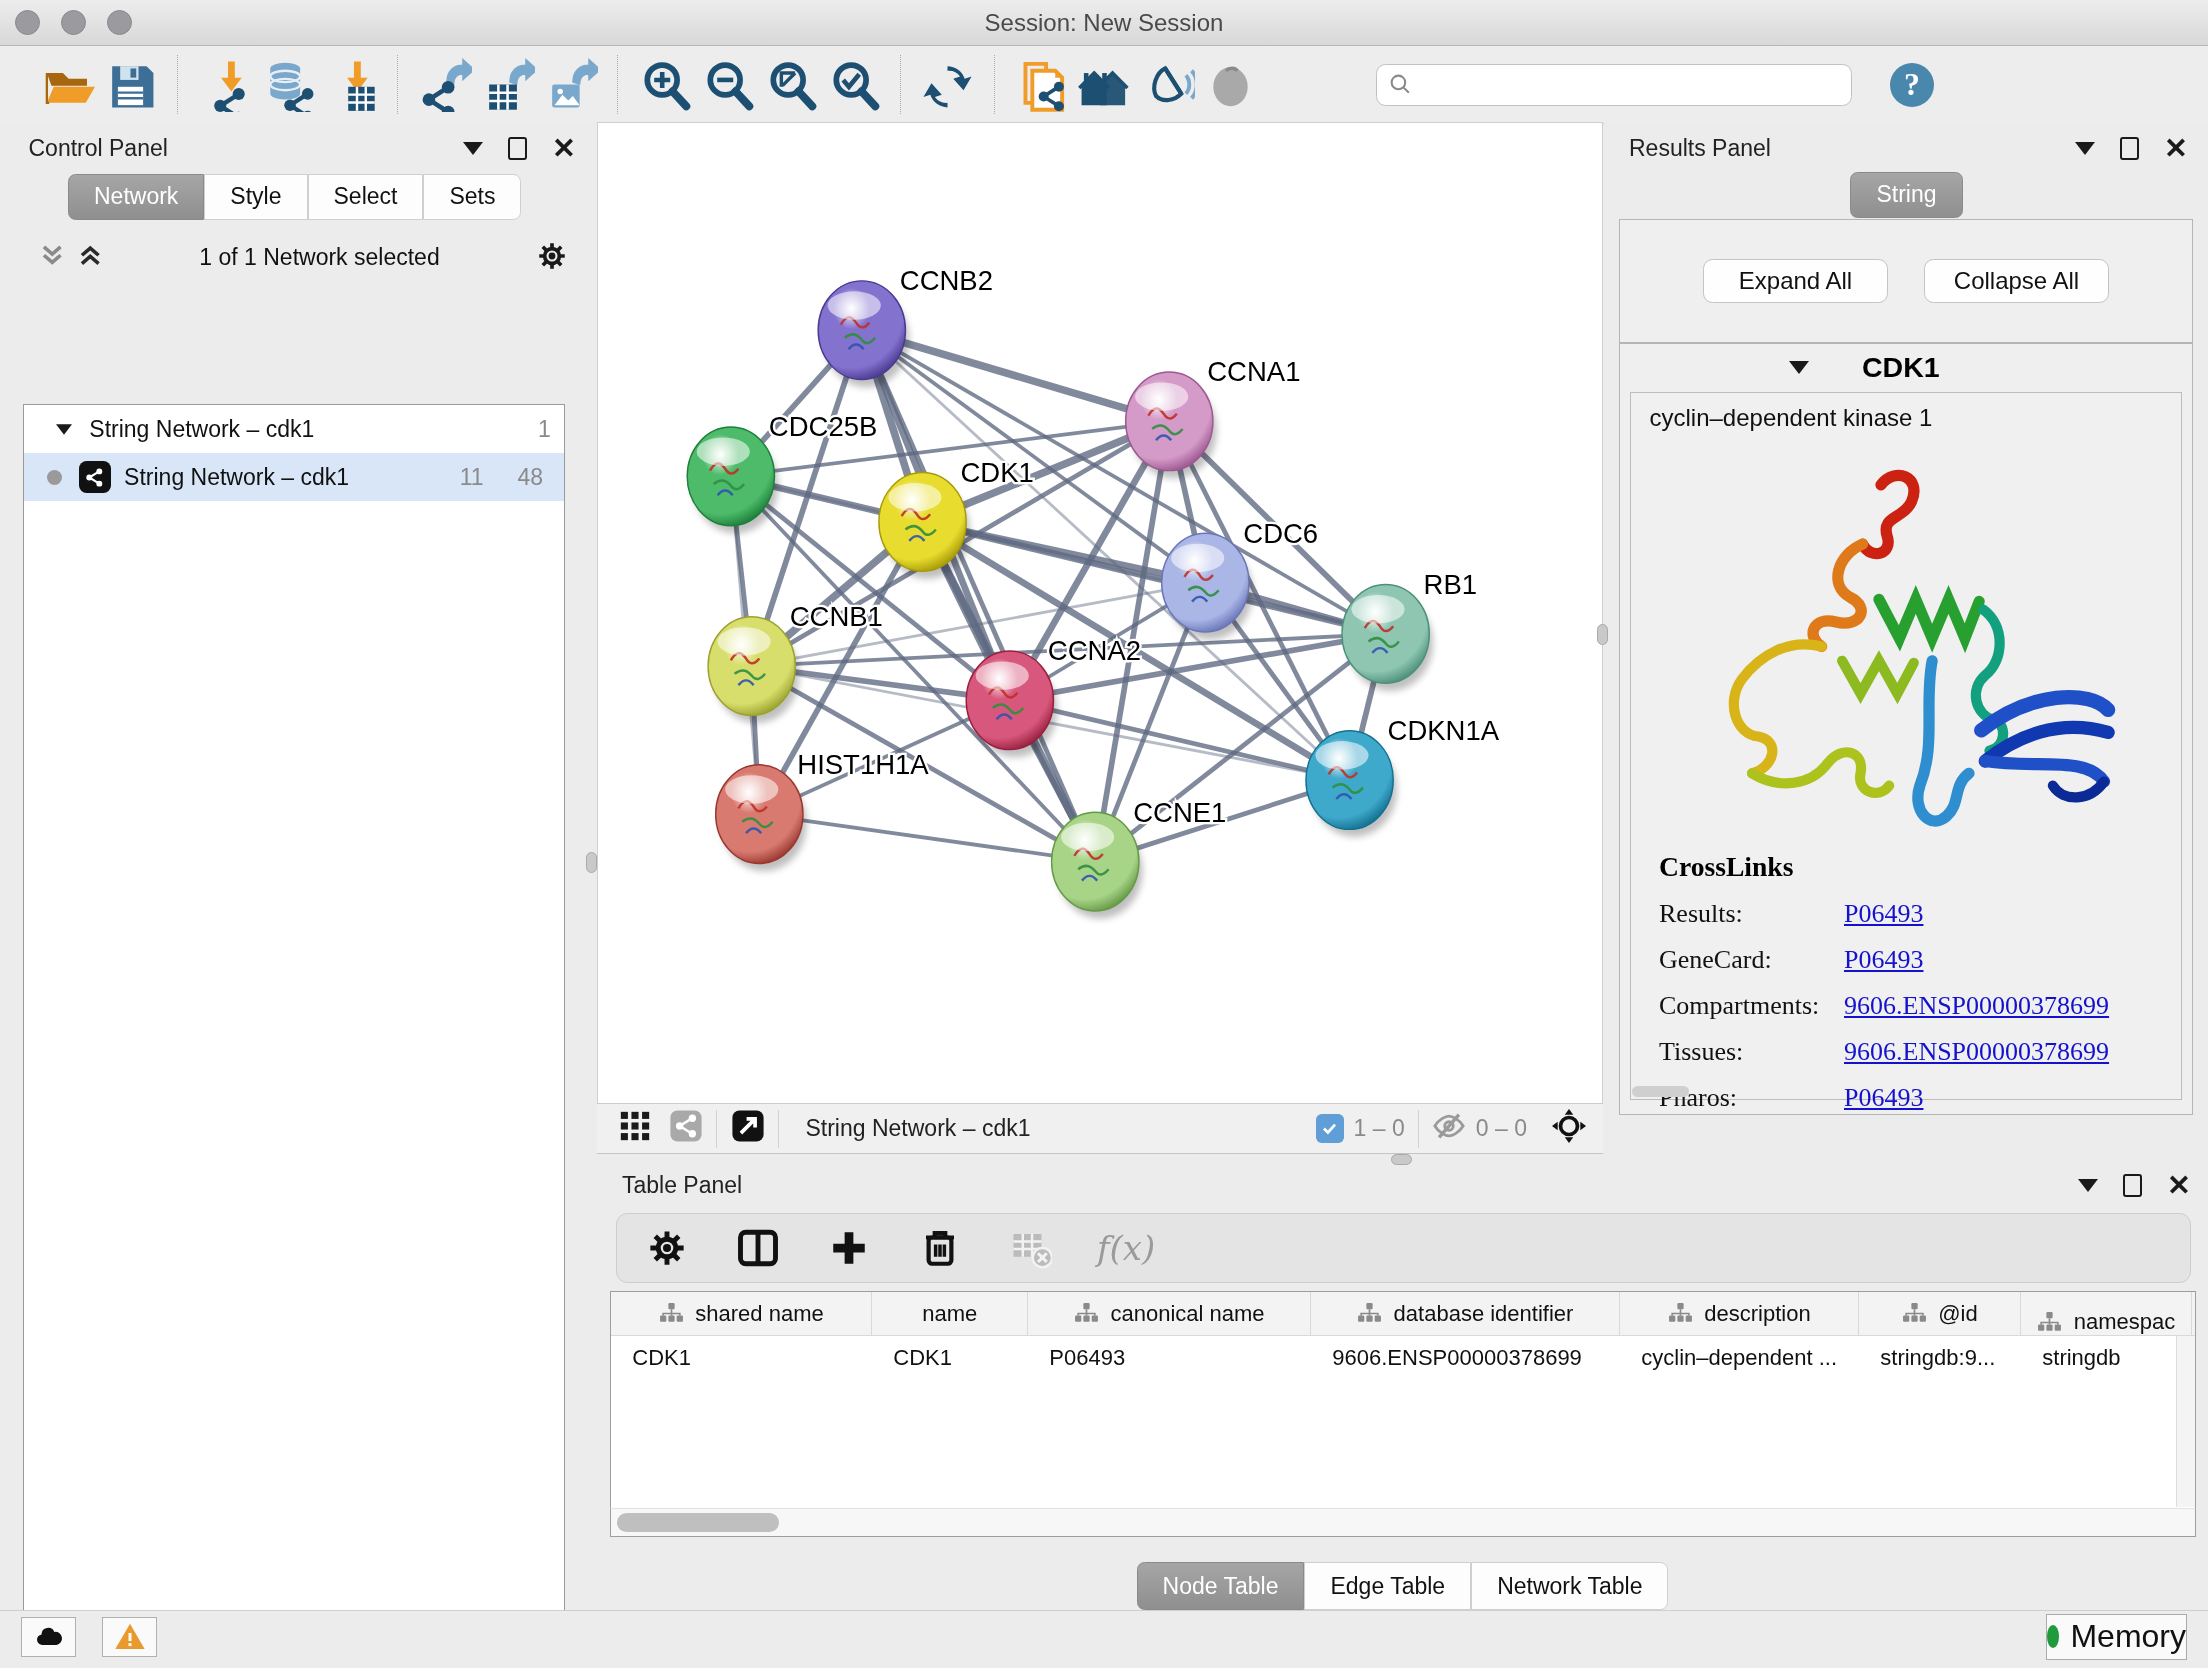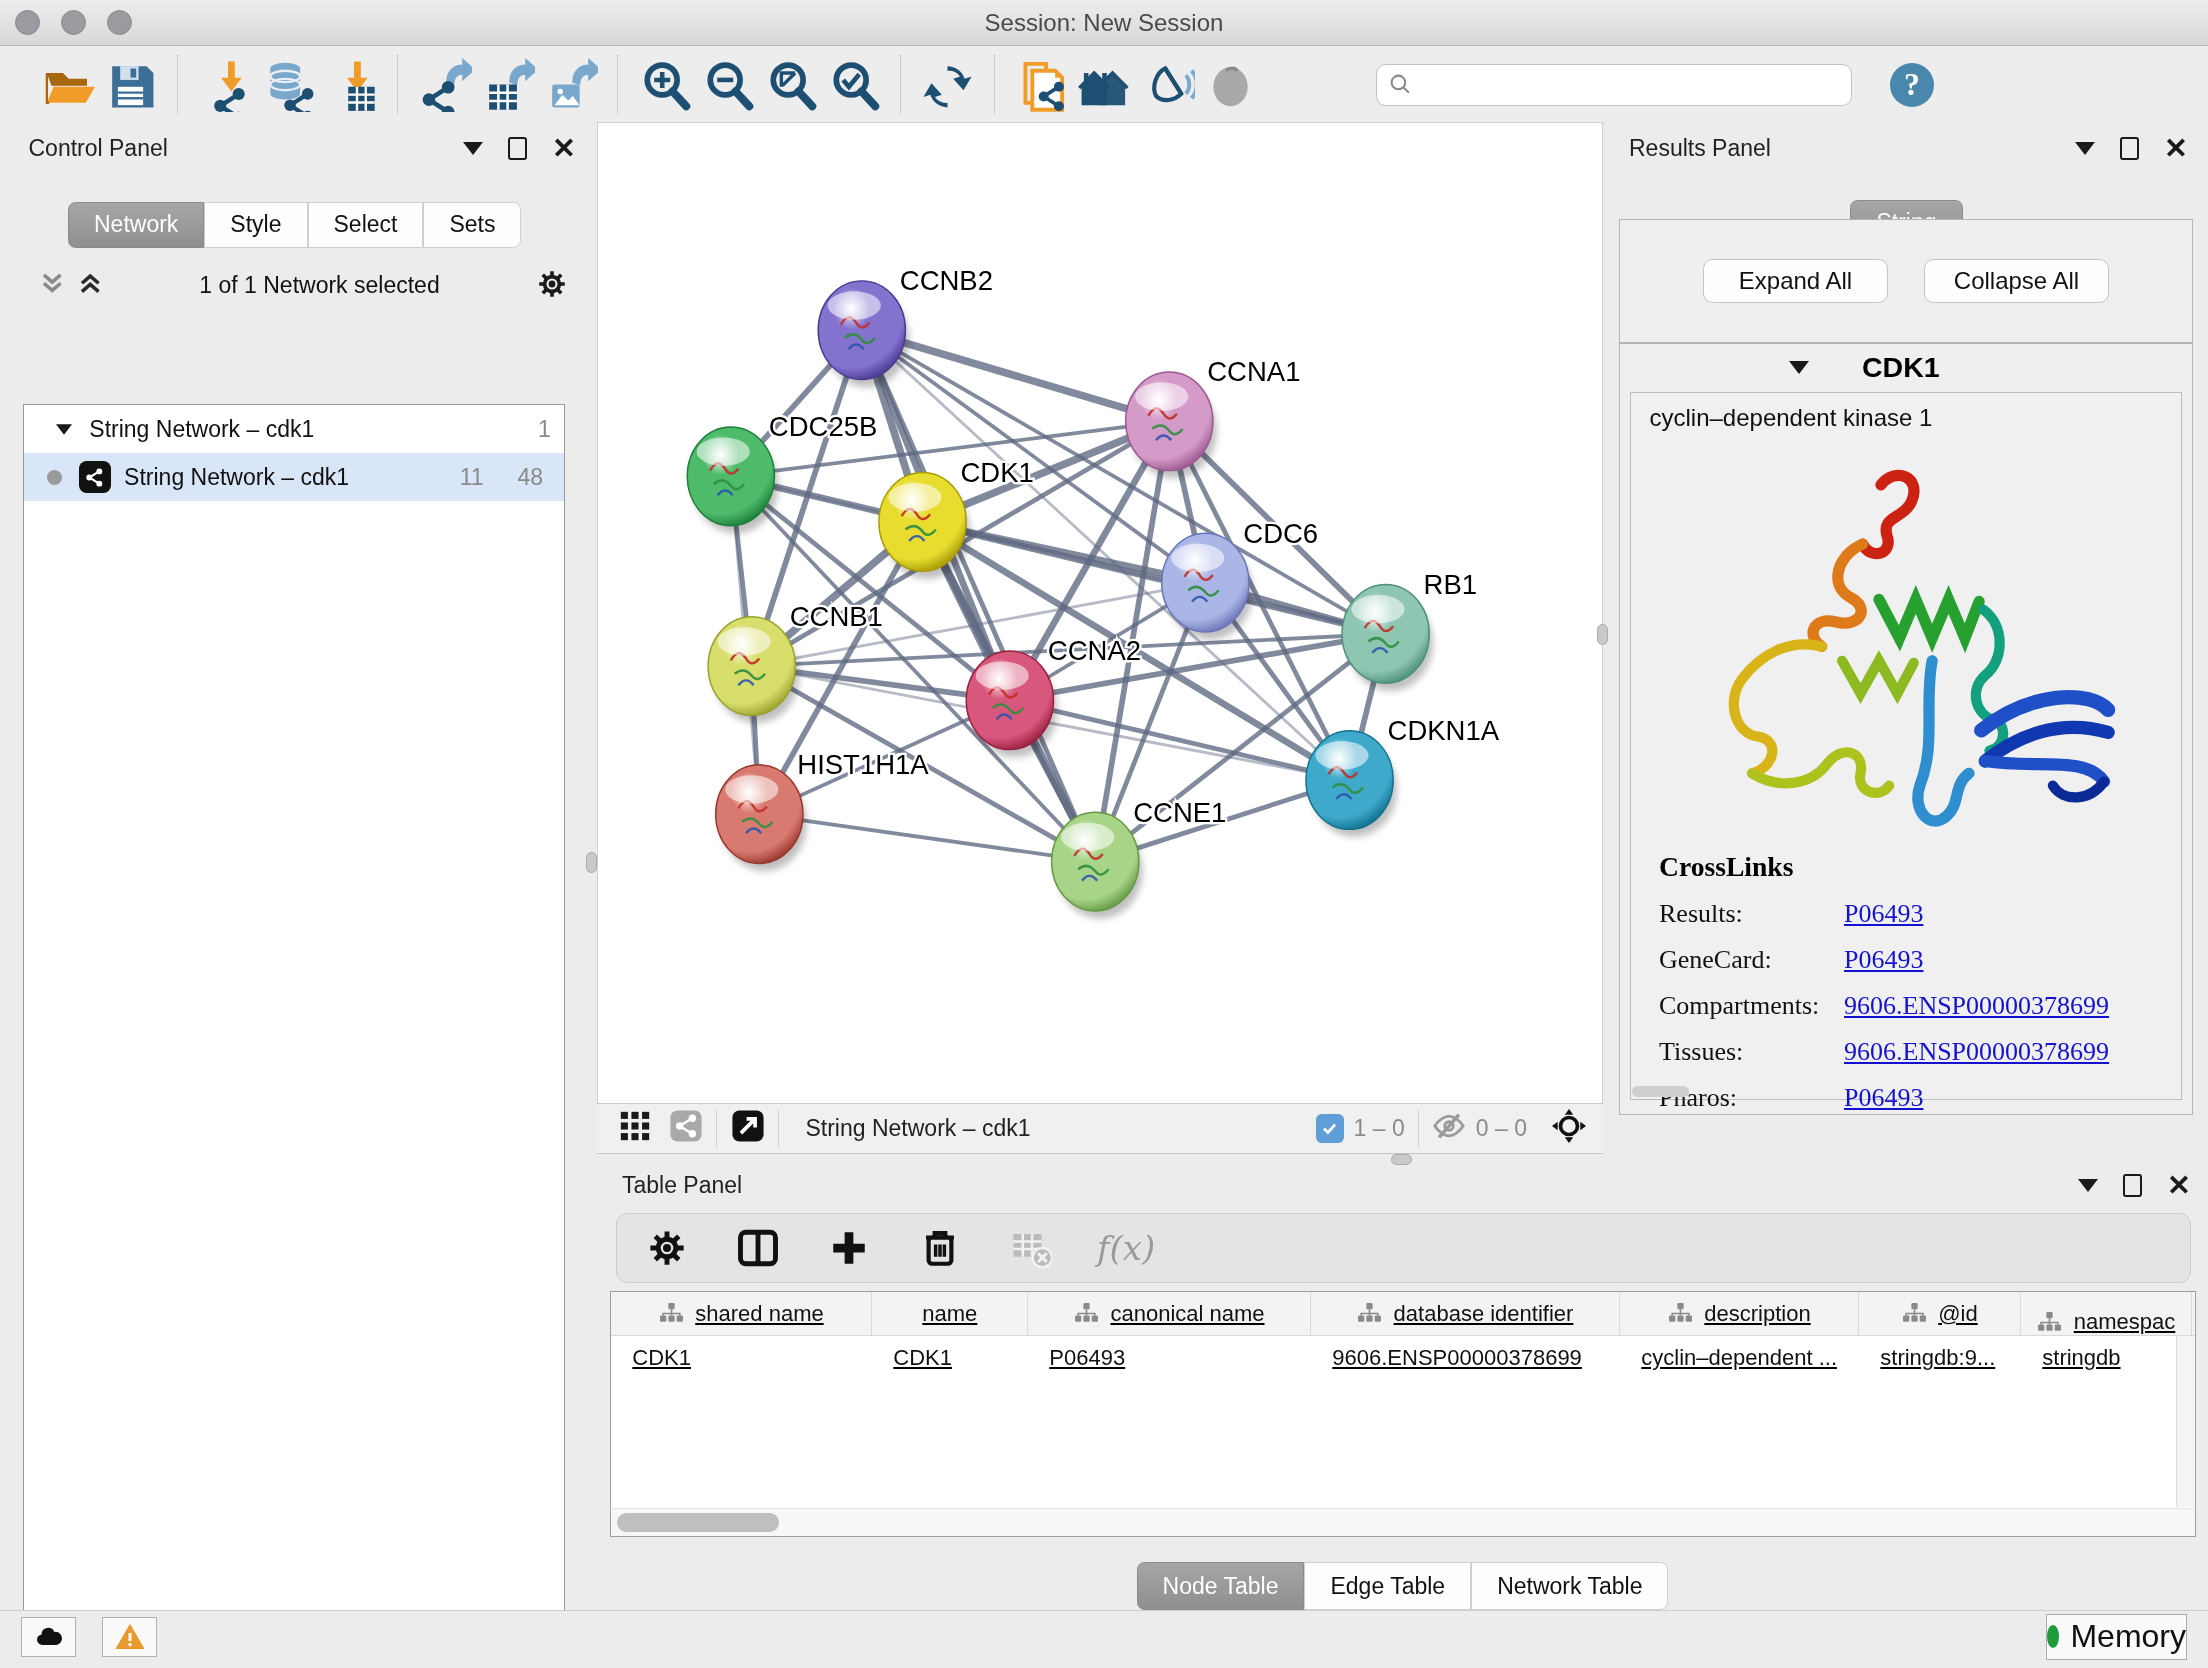--- a/index.html
+++ b/index.html
@@ -30,21 +30,21 @@
     font-family:"Liberation Serif",serif; }
 
   
   .panel-header { display:flex; align-items:center; font-size:23px; color:#222;gap:31px; }
   .ph-icons { margin-left:auto; display:flex; align-items:center; gap:25px; }
   .tri-down { width:0; height:0; border-left:10.5px solid transparent; border-right:10.5px solid transparent; border-top:13.3px solid #1a1a1a; }
   .float-sq { width:19px; height:23px; border:2.9px solid #1a1a1a; border-radius:2.9px; }
   .close-x { font-size:28.5px; font-weight:bold; color:#1a1a1a; line-height:19px; }
 
   .tab { height:46px; padding:0 25px; display:flex; align-items:center; justify-content:center;
-    font-size:23px; background:#fdfdfd; border:1px solid #cfcfcf; color:#111;margin-top:28px; }
+    font-size:23px; background:#fdfdfd; border:1px solid #cfcfcf; color:#111; }
   .tab.first { border-radius:7.6px 0 0 7.6px; }
   .tab.last { border-radius:0 7.6px 7.6px 0; }
   .tab.active { background:linear-gradient(#a6a6a6,#8f8f8f); color:#fff; border-color:#8a8a8a; }
 
   
   .control-panel { position:absolute; left:0; top:122px; width:597px; height:1484px; background:#ececec; }
   .control-panel .panel-header { padding:13.3px 21px 3.8px 28.5px; }
   .cp-tabs { display:flex; margin:7.6px 0 0 68px; }
   .cp-selrow { display:flex; align-items:center; margin:19px 28.5px 0 38px; }
   .cp-selrow .label { flex:1; text-align:center; font-size:23px; color:#111; }
@@ -93,21 +93,21 @@
   .rp-scroll-stub { position:absolute; left:1.9px; bottom:1.9px; width:57px; height:11.4px; background:#cfcfcf; border-radius:5.7px; }
 
   
   .table-panel { position:absolute; left:597px; top:1164px; width:1611px; height:387px; background:#ececec; }
   .table-panel .panel-header { padding:7.6px 17px 0 25px; }
   .tp-toolbar { position:absolute; left:19px; top:49px; width:1575px; height:70px; background:#e4e4e4;
     border:1px solid #cdcdcd; border-radius:11.4px; display:flex; align-items:center; padding-left:25px; gap:42px; }
   .tp-toolbar .tb-btn { width:49px; height:49px; }
   .tp-toolbar .tb-btn svg { width:42px; height:42px; }
   .fx { font-family:"DejaVu Serif",serif; font-style:italic; font-size:34px; color:#9a9a9a; }
-  .tp-table { position:absolute; left:13.3px; top:127px; width:1586px; height:217px; background:#fff; border:1.9px solid #9e9e9e; border-bottom:none;text-decoration:underline; }
+  .tp-table { position:absolute; left:13.3px; top:127px; width:1586px; height:217px; background:#fff; border:1.9px solid #9e9e9e; border-bottom:none; }
   .tp-header { display:flex; height:44px; background:#f3f3f3; border-bottom:1.9px solid #d9d9d9; }
   .tp-hcell { display:flex; align-items:center; justify-content:center; gap:11.4px; font-size:22px; color:#111; border-right:1.9px solid #d9d9d9; overflow:hidden; }
   .tp-hcell svg { width:25px; height:25px; flex:none; }
   .tp-row { display:flex; height:44px; background:#fff; }
   .tp-cell { display:flex; align-items:center; font-size:22px; color:#111; padding-left:21px; overflow:hidden; white-space:nowrap; }
   .tp-vscroll { position:absolute; right:0; top:44px; width:19px; height:171px; background:#f4f4f4; border-left:1px solid #ddd; }
   .tp-hscroll { position:absolute; left:13.3px; top:344px; width:1586px; height:28.5px; background:#f7f7f7; border:1.9px solid #9e9e9e; border-top:1px solid #e2e2e2; }
   .tp-hthumb { position:absolute; left:5.7px; top:3.8px; width:162px; height:19px; background:#bfbfbf; border-radius:9.5px; }
   .table-tabs { position:absolute; left:597px; top:1553px; width:1611px; height:57px; display:flex; justify-content:center; align-items:flex-end; }
   .table-tabs .tab { height:48px; }

